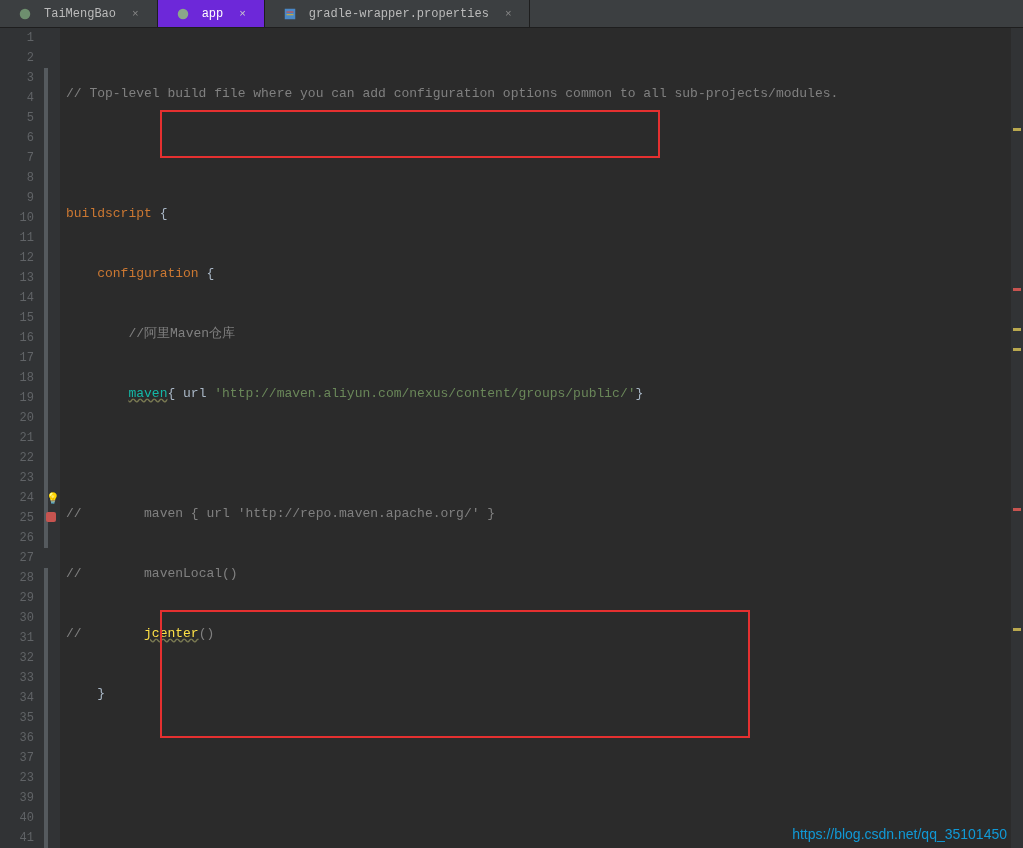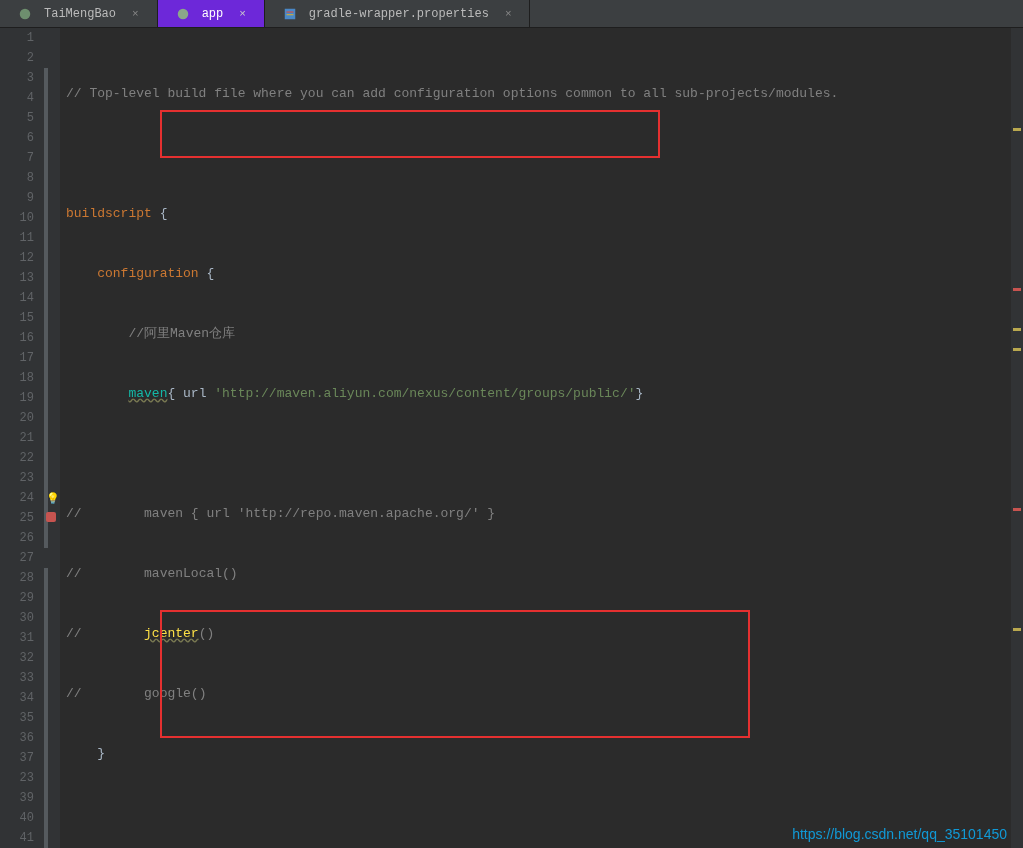--- a/index.html
+++ b/index.html
@@ -162,21 +162,20 @@
     <div class="line"><span class="c-comm">// Top-level build file where you can add configuration options common to all sub-projects/modules.</span></div>
     <div class="line"><span></span></div>
     <div class="line"><span class="c-kw">buildscript</span><span class="c-brace"> {</span></div>
     <div class="line">    <span class="c-kw">configuration</span><span class="c-brace"> {</span></div>
     <div class="line">        <span class="c-comm">//阿里Maven仓库</span></div>
     <div class="line">        <span class="c-idw">maven</span><span class="c-id">{ url </span><span class="c-str">'http://maven.aliyun.com/nexus/content/groups/public/'</span><span class="c-id">}</span></div>
     <div class="line"><span></span></div>
     <div class="line"><span class="c-comm">//</span>        <span class="c-comm">maven { url 'http://repo.maven.apache.org/' }</span></div>
     <div class="line"><span class="c-comm">//</span>        <span class="c-comm">mavenLocal()</span></div>
     <div class="line"><span class="c-comm">//</span>        <span class="c-func">jcenter</span><span class="c-comm">()</span></div>
-    <div class="line"><span class="c-comm">//</span>        <span class="c-comm">google()</span></div>
     <div class="line">    <span class="c-brace">}</span></div>
     
     
     
     
     
     
     
     
     

